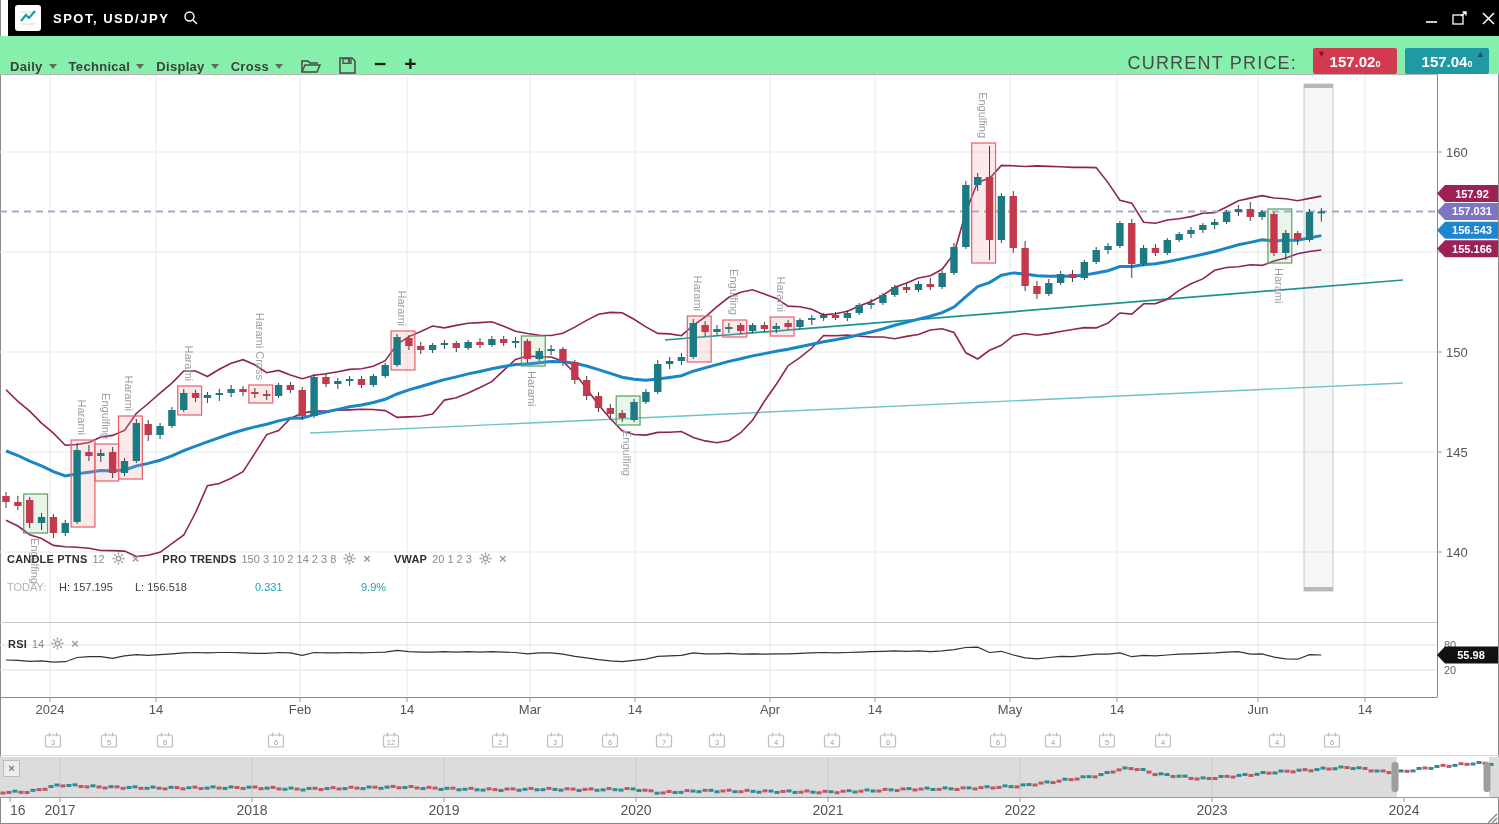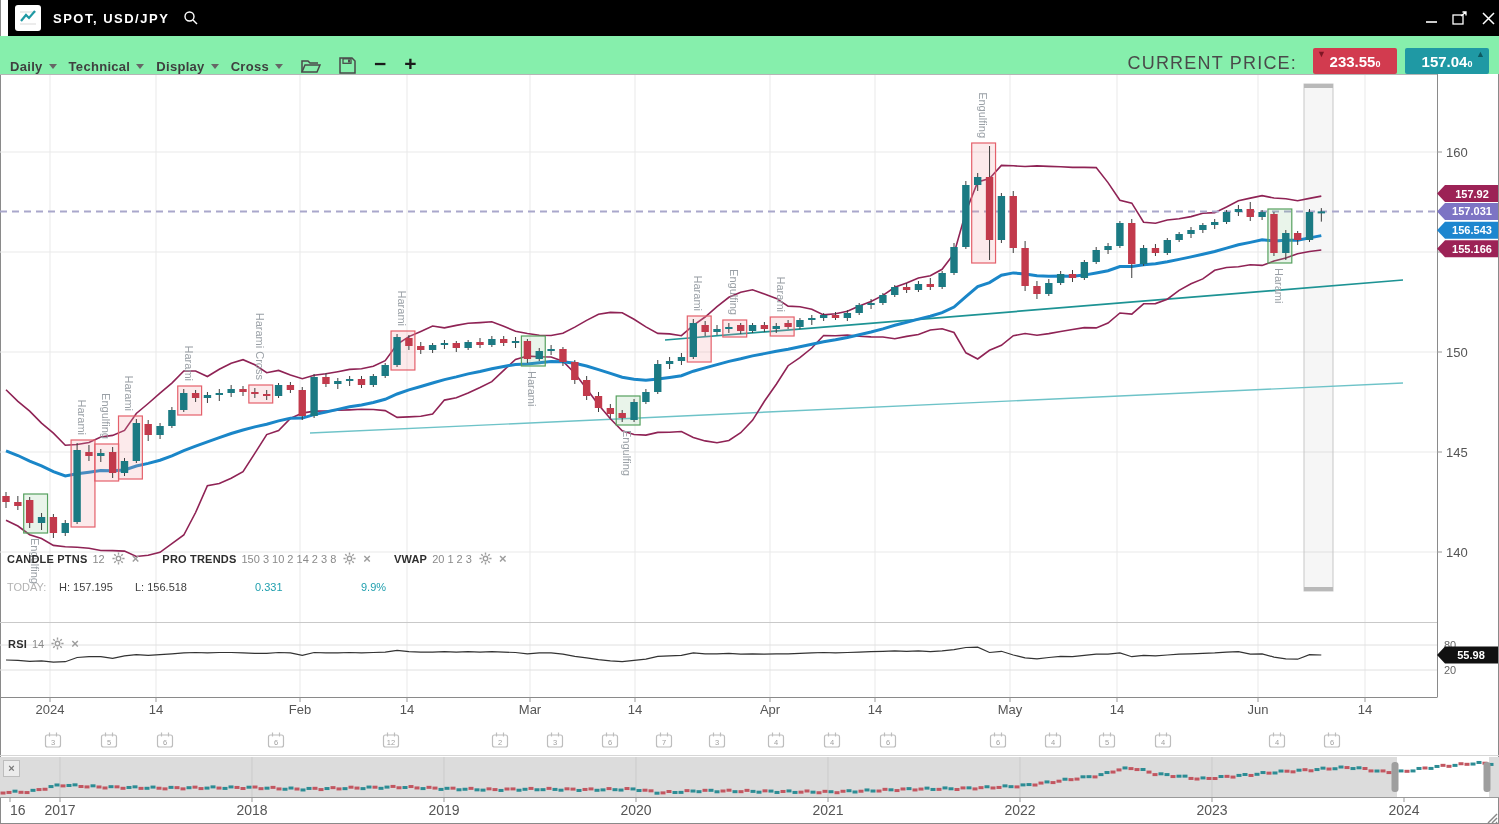--- a/index.html
+++ b/index.html
@@ -112,21 +112,21 @@
           <path d="M1 1h12l3 3v12H1z" fill="none" stroke="#4a4a4a" stroke-width="1.5"></path>
           <rect x="4" y="1.8" width="8" height="4.5" fill="none" stroke="#4a4a4a" stroke-width="1.3"></rect>
           <rect x="9" y="2.5" width="2" height="3" fill="#4a4a4a"></rect>
         </svg>
     </span>
     <span class="zoomBtn">−</span>
     <span class="zoomBtn">+</span>
     <span class="cp-label">CURRENT PRICE:</span>
     <span class="px-btn sell">
       <span class="px-arrow">▼</span>
-      <span>233.55</span>
+      <span>157.02</span>
         <span class="pip">0</span>
     </span>
     <span class="px-btn buy">
       <span class="px-arrow">▲</span>
       <span>157.04</span>
         <span class="pip">0</span>
     </span>
   </div>
 
   <div class="chart-area">

